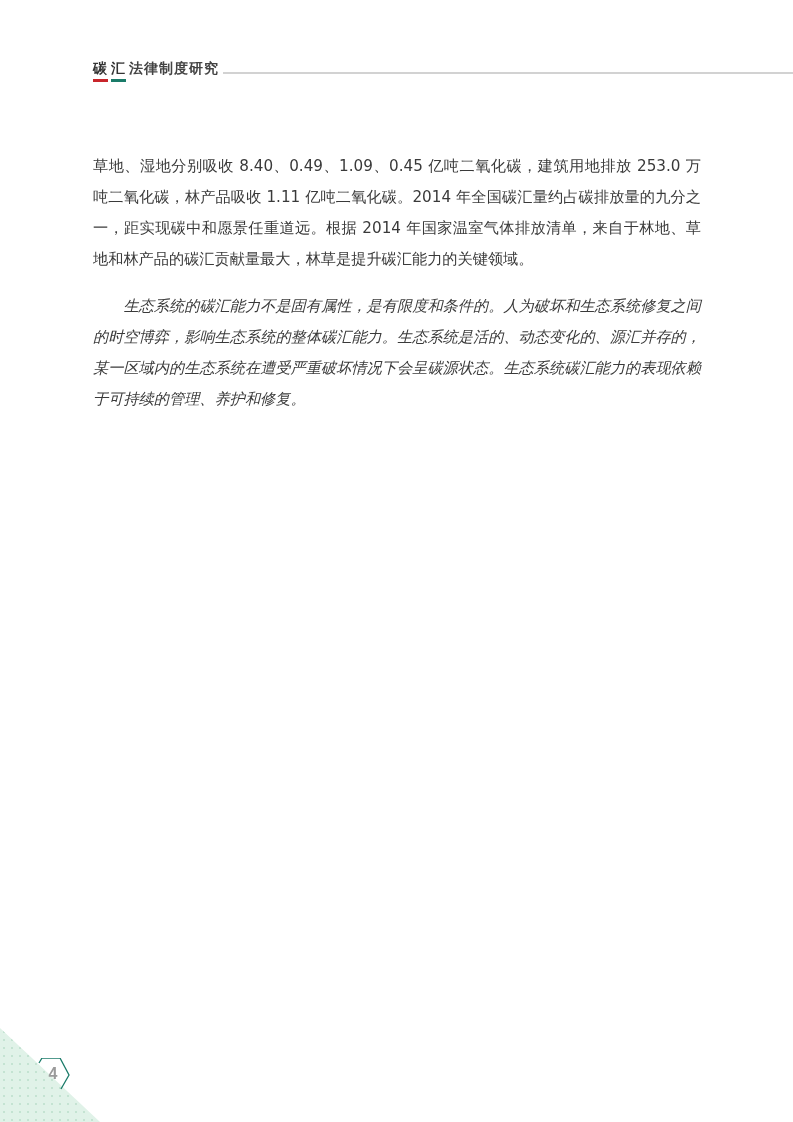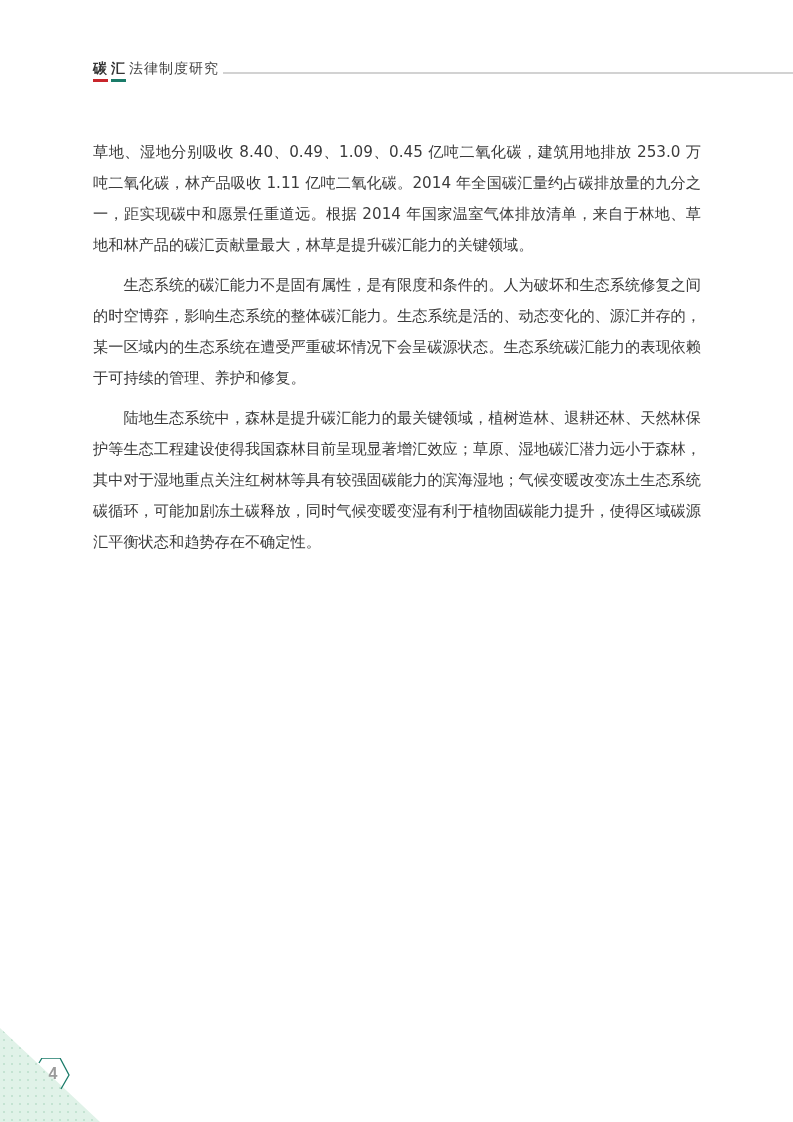--- a/index.html
+++ b/index.html
@@ -34,43 +34,44 @@
       white-space: nowrap;
     }
     .brand .hl {
       position: relative;
       font-weight: bold;
       display: inline-block;
       padding-bottom: 3px;
     }
     .brand .hl.red { border-bottom: 3px solid #c8252b; margin-right: 3px; }
     .brand .hl.green { border-bottom: 3px solid #1a7b69; margin-right: 3px; }
-    .brand .rest { color: #444; font-weight: normal; }
+    .brand .rest { color: #444; font-weight: bold; }
     .header-rule {
       flex: 1;
       height: 2px;
       background: #d2d2d2;
       margin-top: 12px;
       margin-left: 4px;
     }
     .content {
       position: absolute;
       left: 93px;
       top: 135px;
       width: 608px;
       font-size: 15.2px;
       line-height: 31px;
       color: #3a3a3a;
       text-align: justify;
     }
     .content p {
-      margin: 2px 0 9px 0;
+      margin: 16px 0 9px 0;
     }
     .content p.indent {
       text-indent: 2em;
+      font-style: italic;
     }
     .corner {
       position: absolute;
       left: 0;
       bottom: 0;
       width: 100px;
       height: 94px;
       background: #e0f2e8;
       clip-path: polygon(0 0, 100% 100%, 0 100%);
     }
@@ -116,21 +117,20 @@
     <span class="hl red">碳</span>
     <span class="hl green">汇</span>
     <span class="rest">法律制度研究</span>
   </div>
   <div class="header-rule"></div>
 </div>
 
 <div class="content">
   <p>草地、湿地分别吸收 8.40、0.49、1.09、0.45 亿吨二氧化碳，建筑用地排放 253.0 万吨二氧化碳，林产品吸收 1.11 亿吨二氧化碳。2014 年全国碳汇量约占碳排放量的九分之一，距实现碳中和愿景任重道远。根据 2014 年国家温室气体排放清单，来自于林地、草地和林产品的碳汇贡献量最大，林草是提升碳汇能力的关键领域。</p>
   <p class="indent">生态系统的碳汇能力不是固有属性，是有限度和条件的。人为破坏和生态系统修复之间的时空博弈，影响生态系统的整体碳汇能力。生态系统是活的、动态变化的、源汇并存的，某一区域内的生态系统在遭受严重破坏情况下会呈碳源状态。生态系统碳汇能力的表现依赖于可持续的管理、养护和修复。</p>
-  <p class="indent">陆地生态系统中，森林是提升碳汇能力的最关键领域，植树造林、退耕还林、天然林保护等生态工程建设使得我国森林目前呈现显著增汇效应；草原、湿地碳汇潜力远小于森林，其中对于湿地重点关注红树林等具有较强固碳能力的滨海湿地；气候变暖改变冻土生态系统碳循环，可能加剧冻土碳释放，同时气候变暖变湿有利于植物固碳能力提升，使得区域碳源汇平衡状态和趋势存在不确定性。</p>
 </div>
 
 <div class="corner"></div>
 <div class="corner-dots"></div>
 
 <div class="page-badge">
   <svg width="36" height="34" viewBox="0 0 36 34">
     <polyline points="3,5 6,0 24,0 33,17 25,31" fill="none" stroke="#1a7b69" stroke-width="1.3"></polyline>
   </svg>
   <span class="page-num">4</span>

